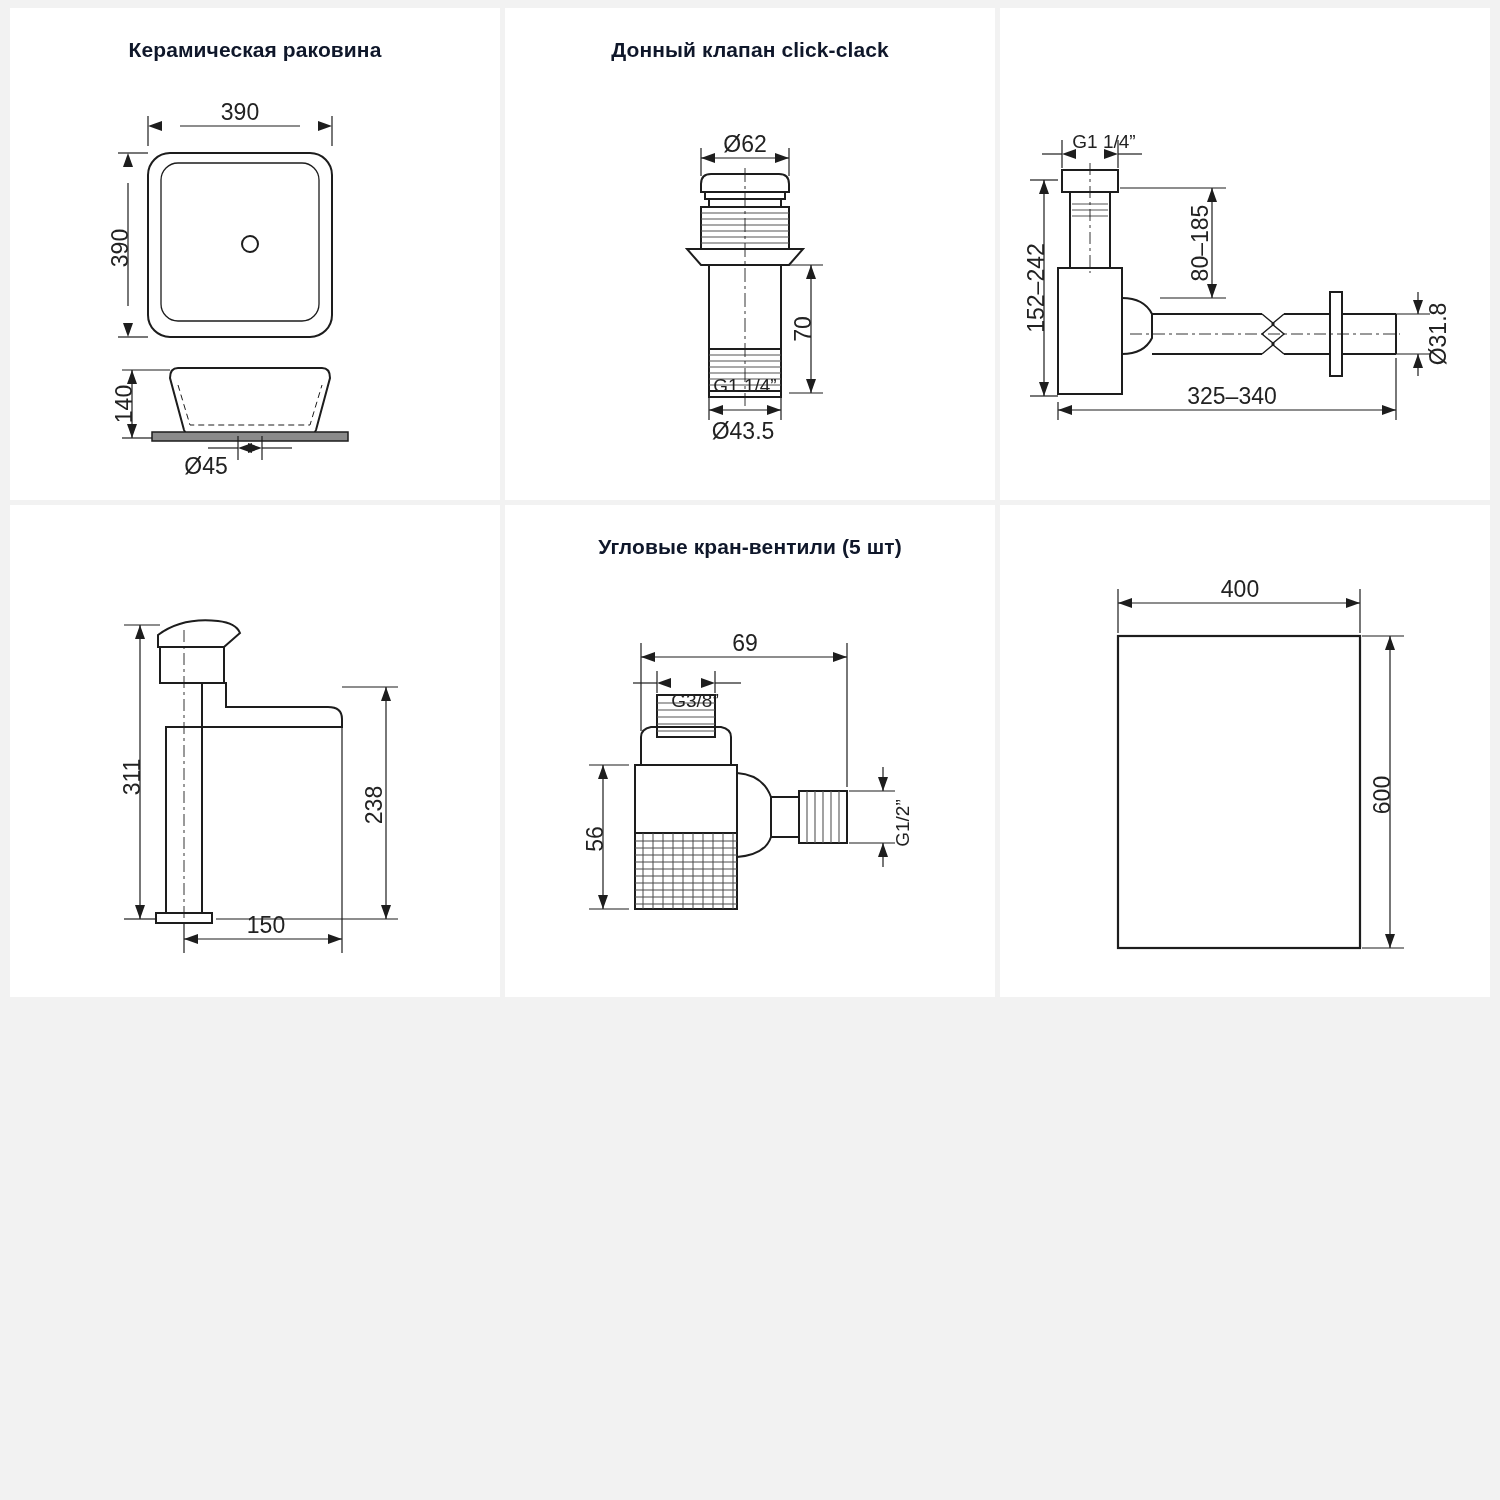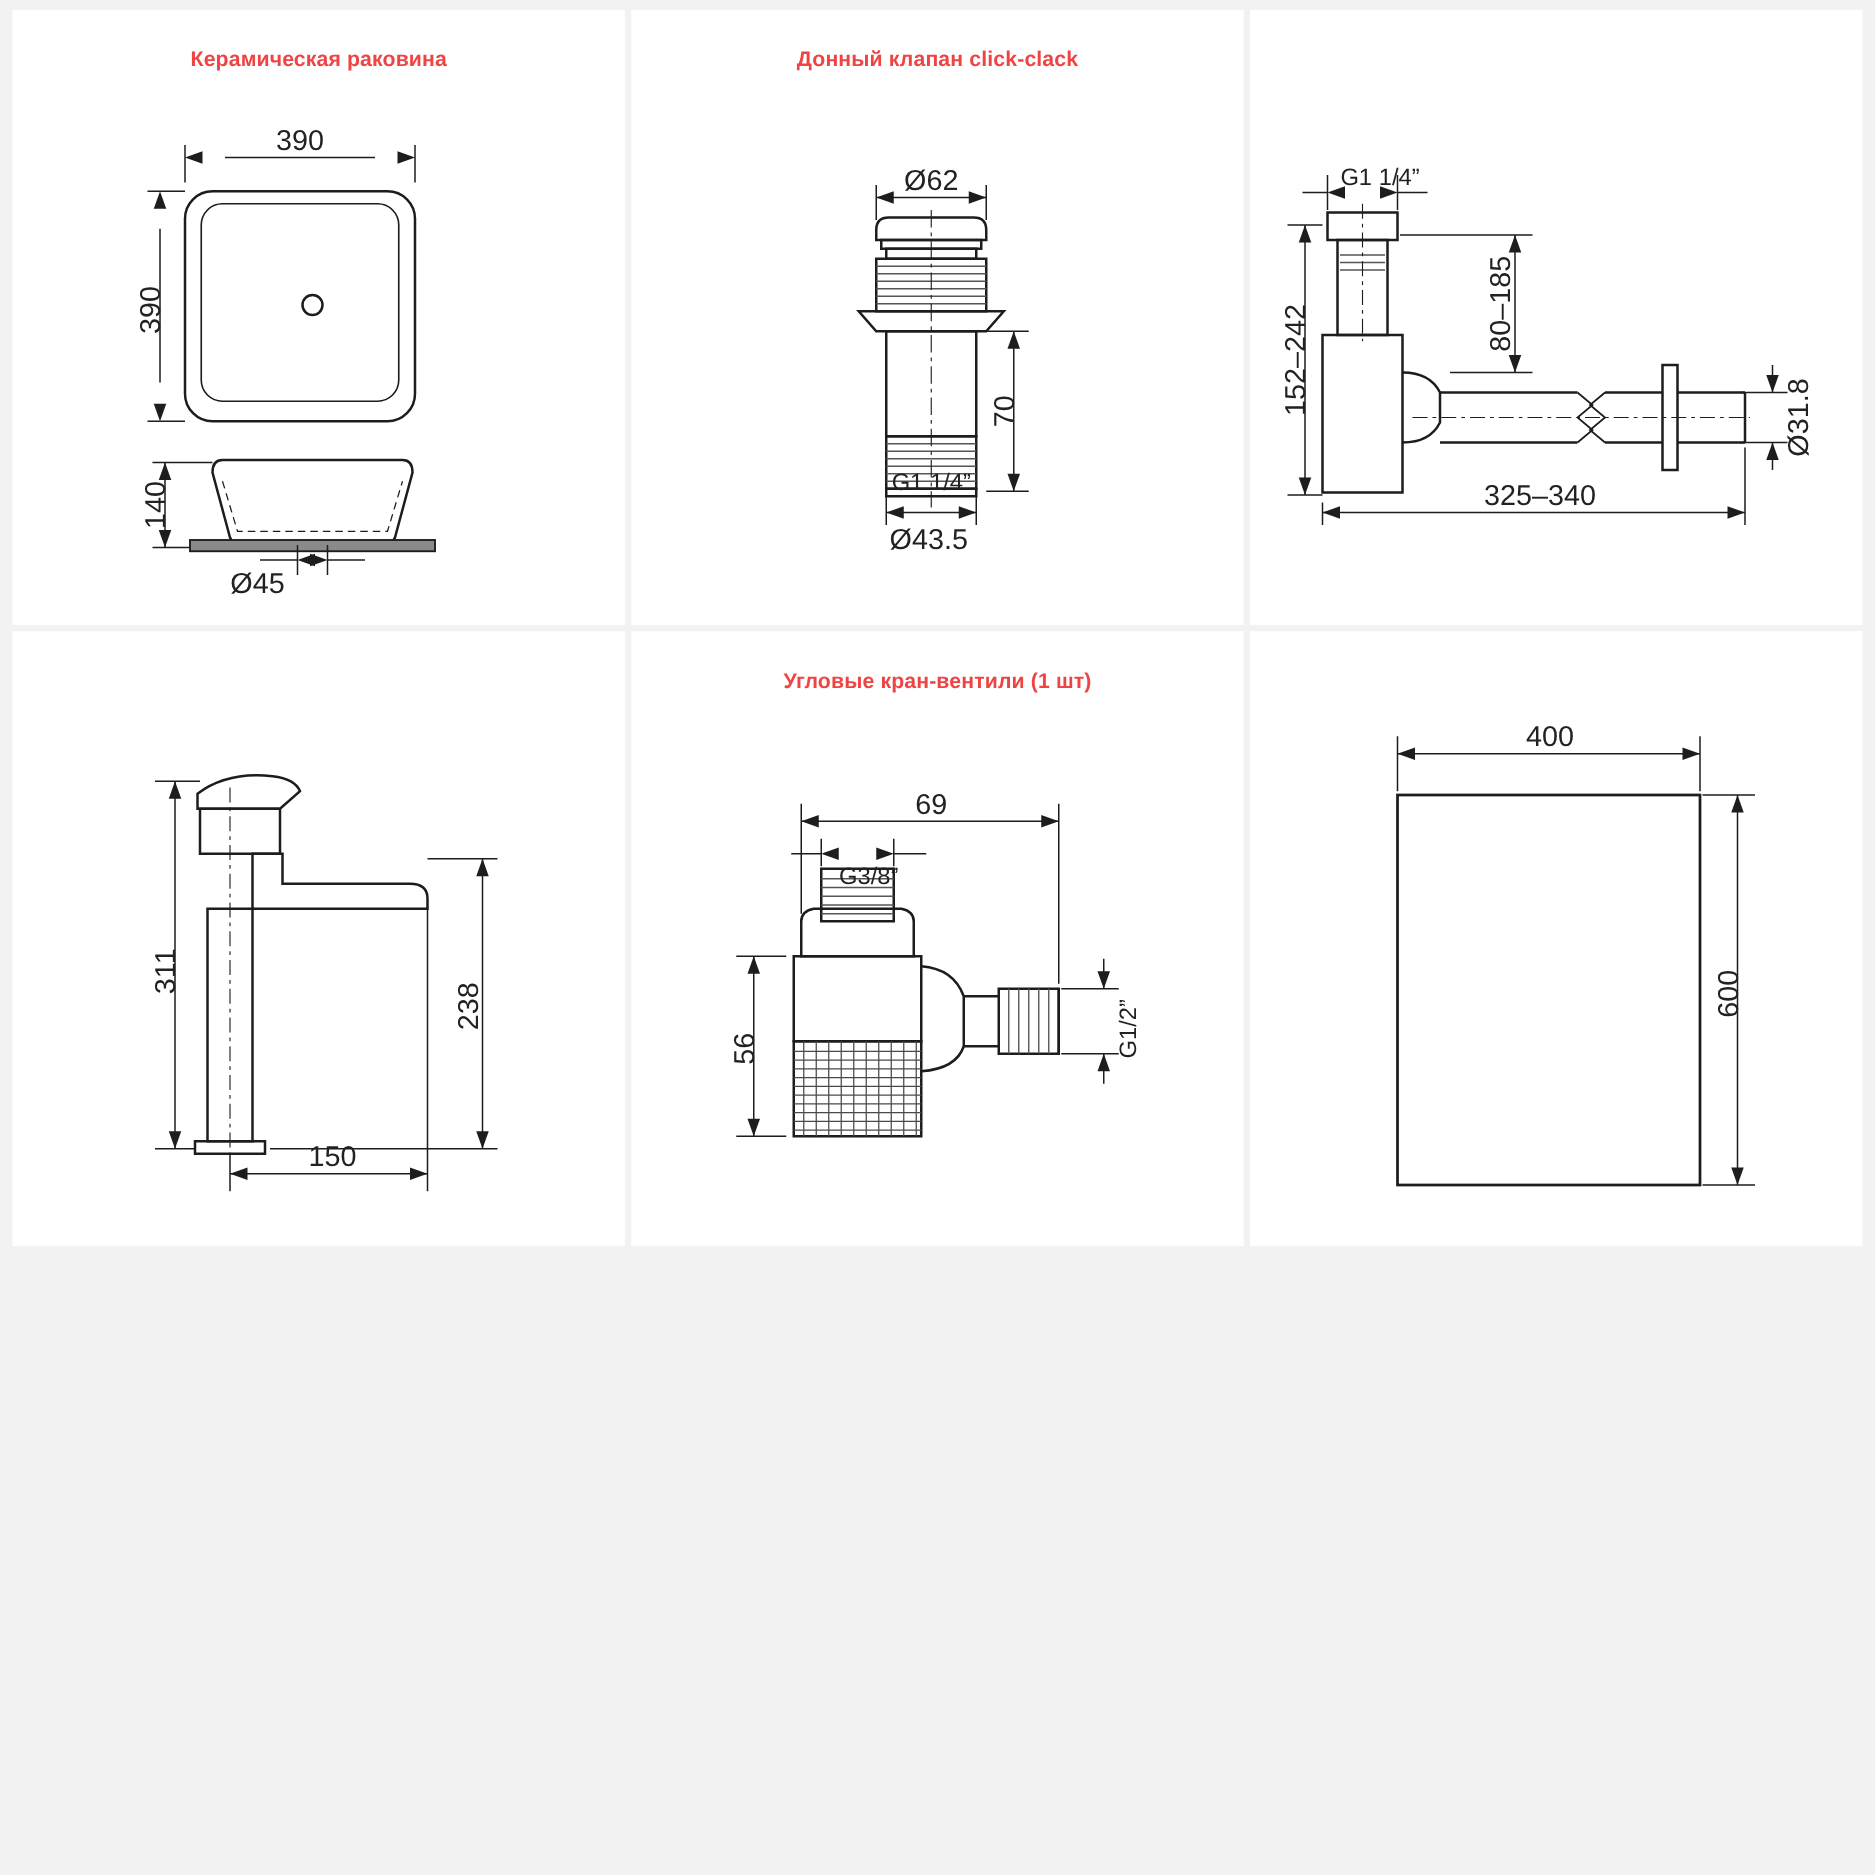--- a/index.html
+++ b/index.html
@@ -2,21 +2,21 @@
 <html><head>
 <meta charset="utf-8">
 <style>
   html,body{margin:0;padding:0;background:#f2f2f2;}
   body{width:1500px;height:1500px;font-family:"Liberation Sans",sans-serif;overflow:hidden;}
   .grid{position:absolute;left:10px;top:8px;width:1480px;height:984px;
         display:grid;grid-template-columns:490px 490px 490px;grid-template-rows:492px 492px;
         gap:5px;}
   .cell{background:#ffffff;position:relative;overflow:hidden;}
   .cell-title{position:absolute;left:0;right:0;top:30px;text-align:center;
-      font-size:17px;font-weight:bold;color:#ef4444;letter-spacing:.1px;}
+      font-size:21px;font-weight:bold;color:#0f172a;letter-spacing:.1px;}
   .cell-title.reg{font-weight:bold;}
   svg{position:absolute;left:0;top:0;}
   text{font-family:"Liberation Sans",sans-serif;fill:#222;}
   .dim{font-size:23px;}
   .dimS{font-size:19px;}
 </style>
 </head>
 <body>
 
 <div class="grid">
@@ -268,21 +268,21 @@
         <line x1="332" y1="220" x2="332" y2="448"></line>
         <line x1="174" y1="434" x2="332" y2="434"></line>
         <polygon points="174,434 188,429 188,439" fill="#1d1d1d" stroke="none"></polygon>
         <polygon points="332,434 318,429 318,439" fill="#1d1d1d" stroke="none"></polygon>
       </g>
       <text class="dim" x="256" y="428" text-anchor="middle">150</text>
     </svg>
   </div>
 
   <div class="cell">
-    <div class="cell-title">Угловые кран-вентили (1 шт)</div>
+    <div class="cell-title">Угловые кран-вентили (5 шт)</div>
     <svg width="490" height="492" viewBox="0 0 490 492">
       <g fill="none" stroke="#1d1d1d" stroke-width="2">
 
         <rect x="152" y="190" width="58" height="42"></rect>
 
         <path d="M136 232 q0 -8 10 -10 h70 q10 2 10 10 v28 h-90 z"></path>
 
         <rect x="130" y="260" width="102" height="68"></rect>
 
         <rect x="130" y="328" width="102" height="76"></rect>

